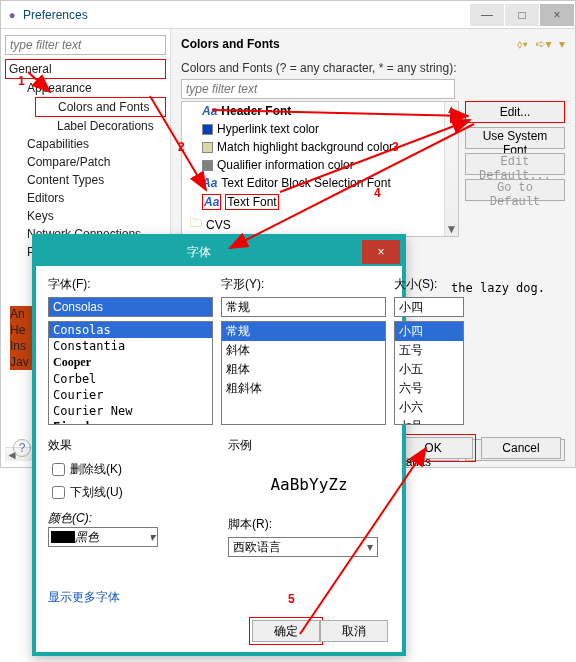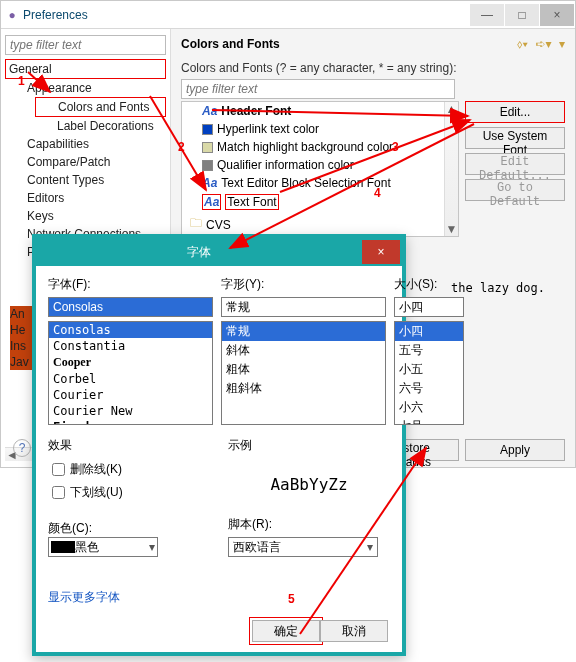--- a/index.html
+++ b/index.html
@@ -82,21 +82,21 @@
   .listbox .sel { background:#2b6cd6; color:#fff; }
   .listbox.fonts .item { font-family: Consolas, monospace; }
   .listbox.fonts .cooper { font-weight:bold; font-family: Cooper, serif; }
   .listbox.sizes .item { text-align:left; }
 
   .fd-row2 { display:flex; gap:18px; margin-top:12px; }
   .fx { flex:1; }
   .fx-title { margin-bottom:6px; }
   .chk { display:flex; align-items:center; gap:2px; margin:4px 0; }
   .chk input { width:13px; height:13px; }
-  .color-row { margin-top:18px; }
+  .color-row { margin-top:8px;font-style:italic; }
   .color-sel { display:flex; align-items:center; border:1px solid #7a7a7a; width:110px; height:20px; padding:2px; }
   .color-sw { width:24px; height:12px; background:#000; }
   .color-sel .dd { margin-left:auto; color:#555; }
 
   .sample { flex:1; }
   .sample-title { margin-bottom:6px; }
   .sample-box { height:48px; display:flex; align-items:center; justify-content:center; font-family:Consolas,monospace; font-size:16px; }
   .script-lbl { margin-top:8px; }
   .script-sel { margin-top:4px; border:1px solid #7a7a7a; height:20px; display:flex; align-items:center; padding:0 4px; width:150px; }
   .script-sel .dd { margin-left:auto; color:#555; }
@@ -208,20 +208,24 @@
       <div class="preview">the lazy dog.</div>
 
       <div class="bottom-btns">
         <button>Restore Defaults</button>
         <button>Apply</button>
       </div>
     </div>
   </div>
 
   <div class="help-ico">?</div>
+  <div class="okcancel">
+    <button class="ok-boxed">OK</button>
+    <button>Cancel</button>
+  </div>
 </div>
 
 <div class="cut-labels">
   <div>An</div>
   <div>He</div>
   <div>Ins</div>
   <div>Jav</div>
 </div>
 
 <div class="font-dialog">

